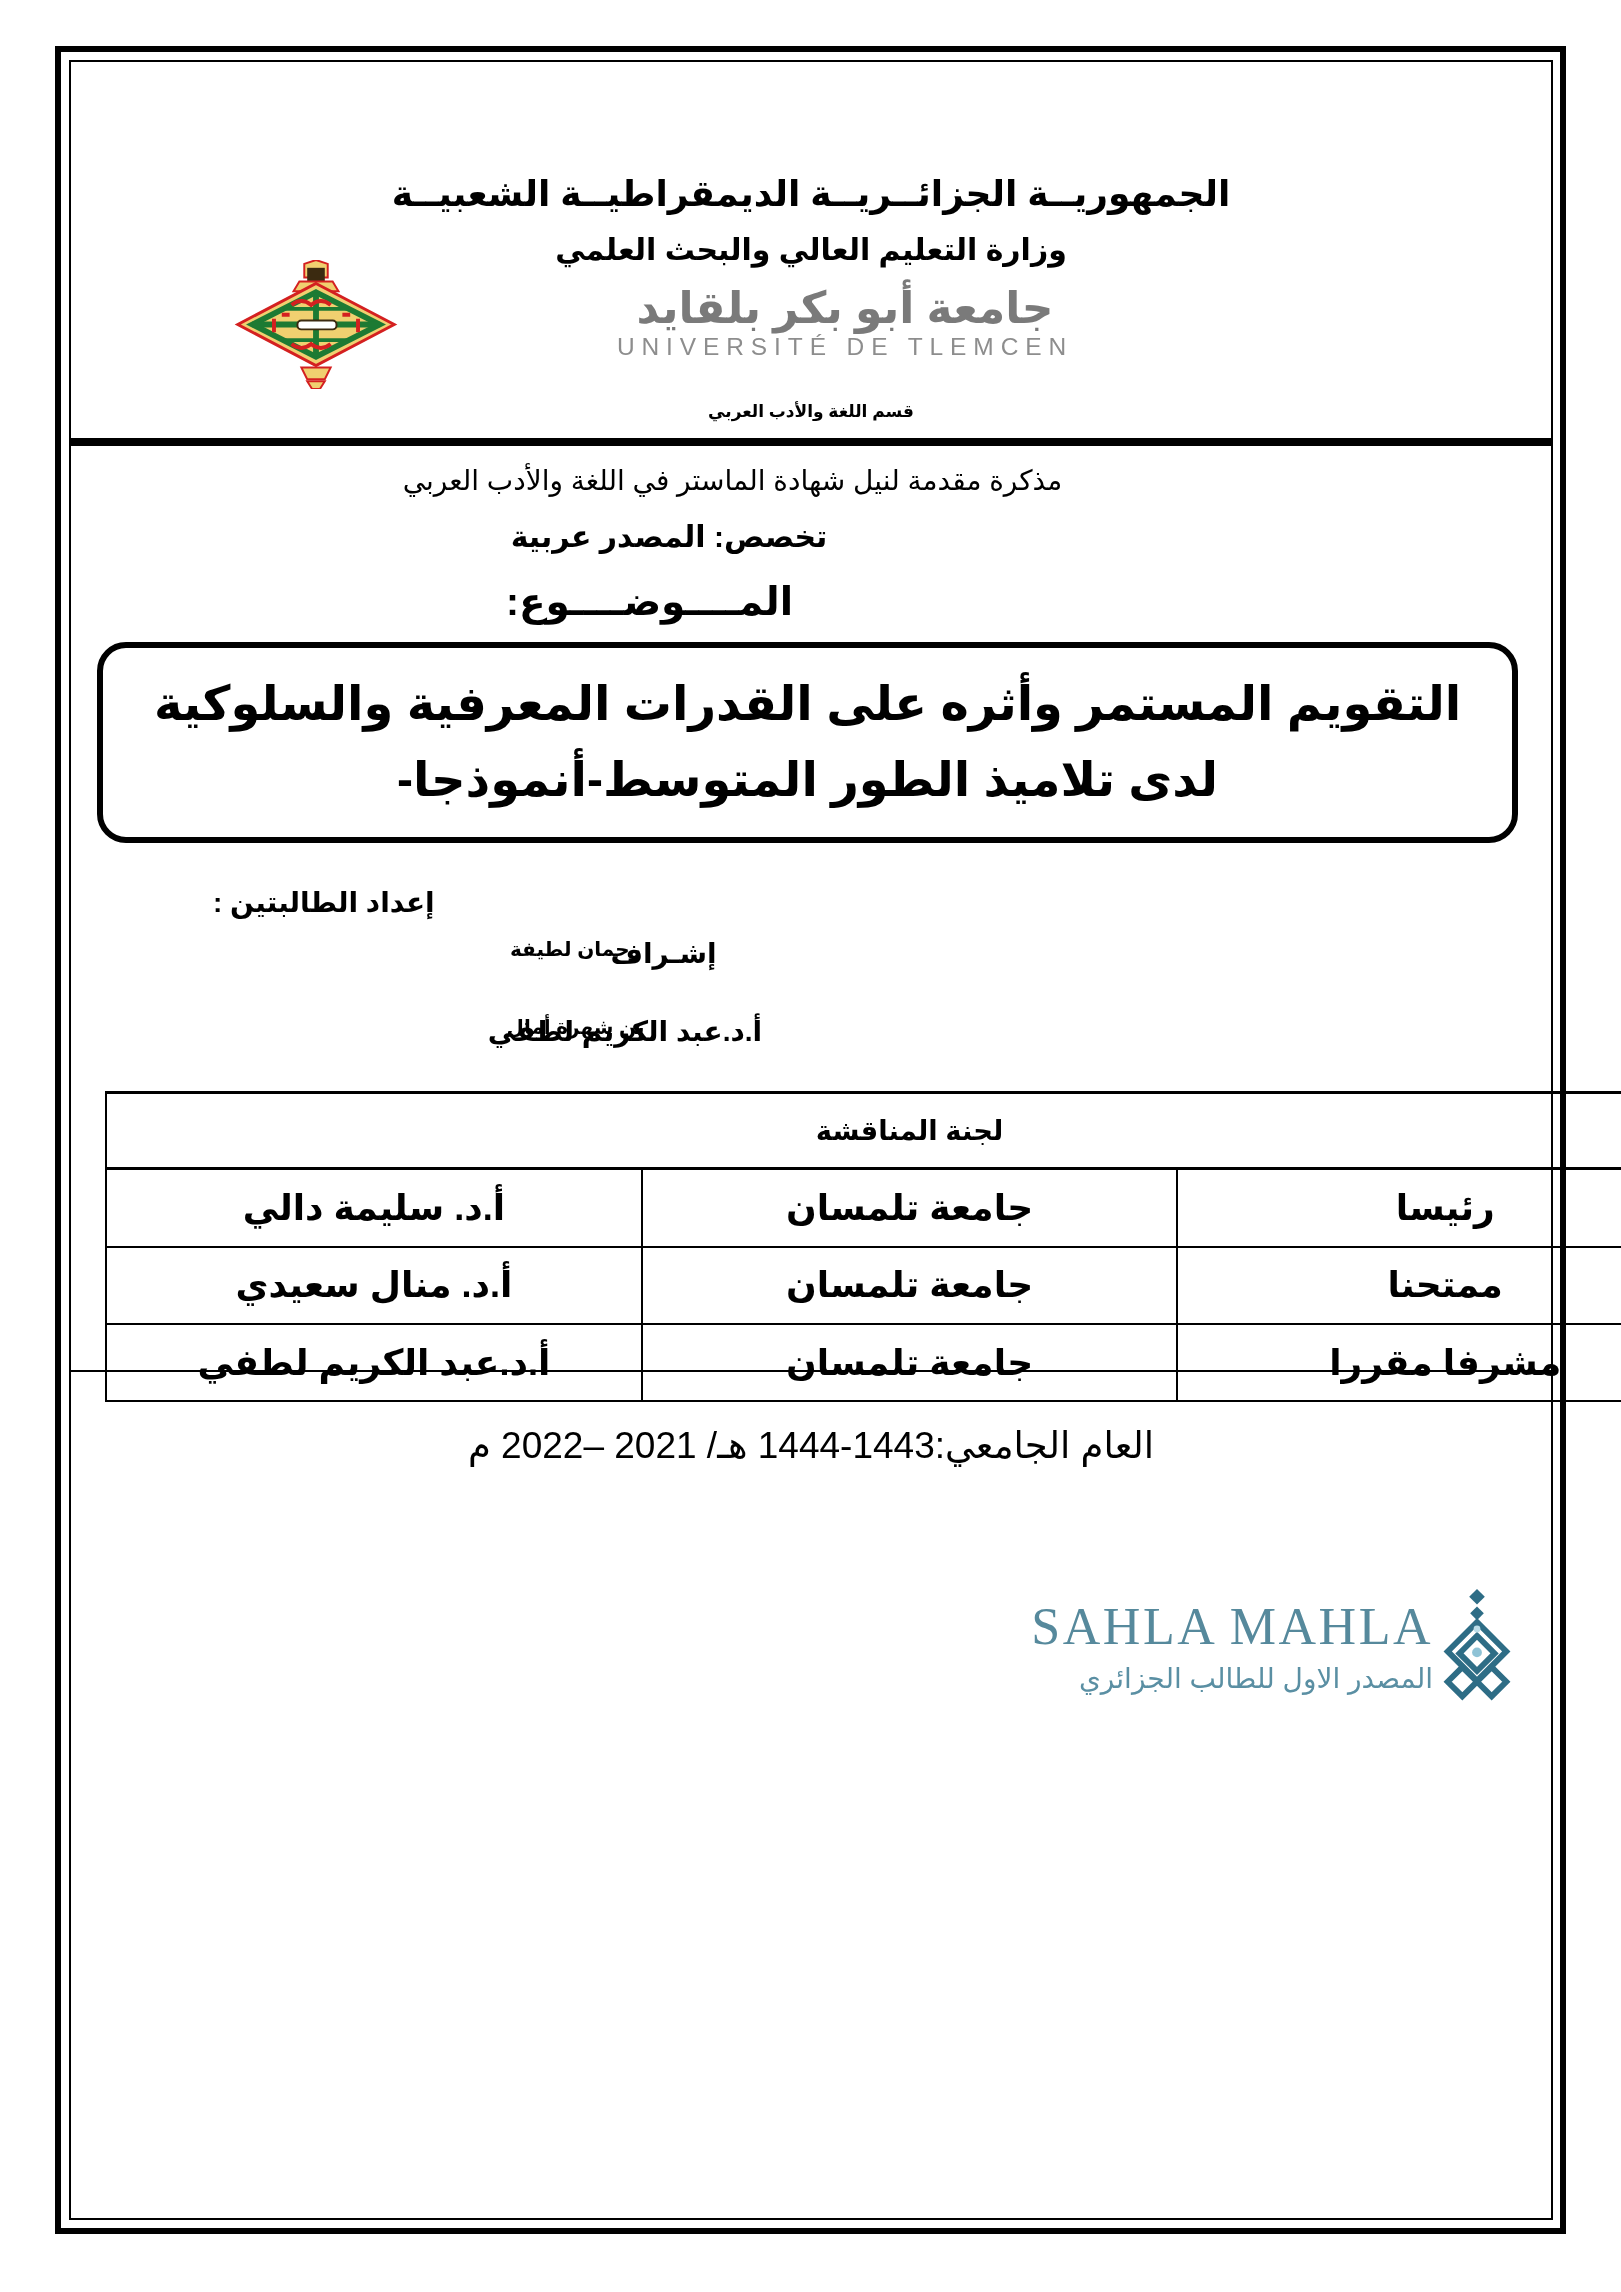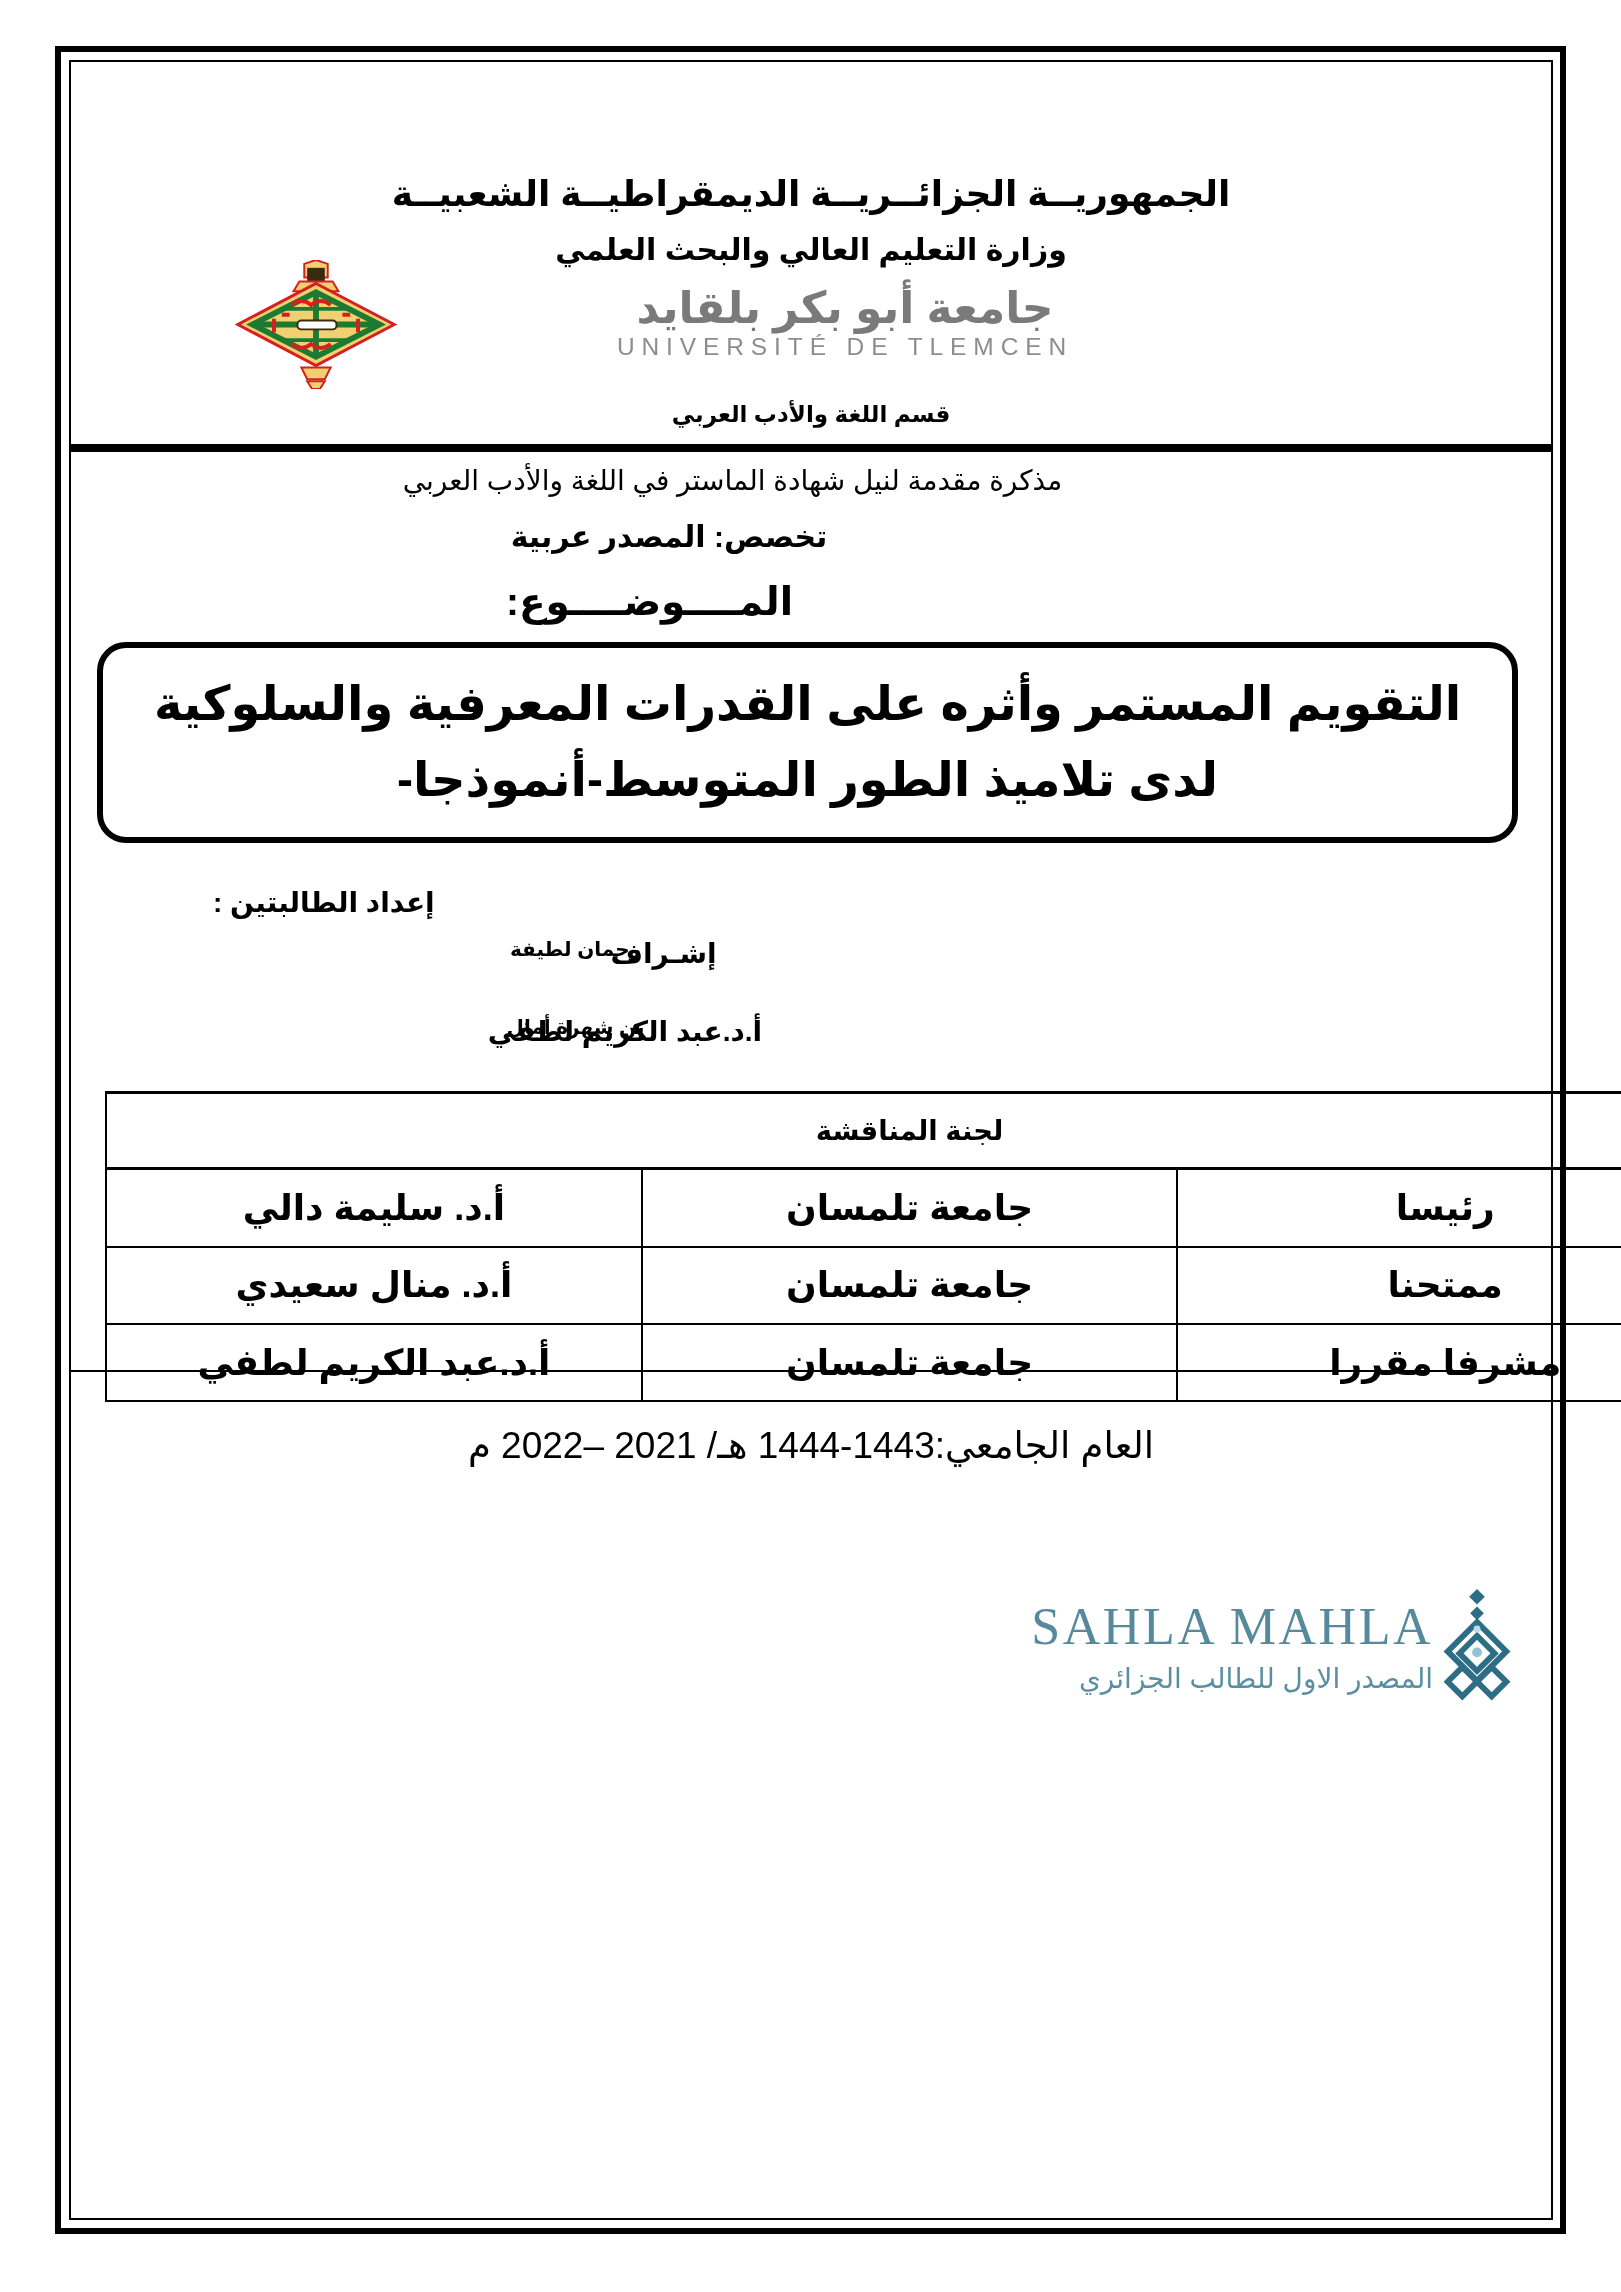--- a/index.html
+++ b/index.html
@@ -114,21 +114,21 @@
   
   .faculty-line {
     text-align: center;
     font-size: 29px;
     font-weight: bold;
     padding: 5.9px 0 13.7px;
     border-bottom: 2px solid #000;
   }
   .dept-line {
     text-align: center;
-    font-size: 23px;
+    font-size: 17px;
     font-weight: bold;
     padding: 13.7px 0 15.7px;
     border-bottom: 8.8px solid #000;
   }
 
   
   .degree-block {
     position: absolute;
     left: 0;
     top: 402px;

